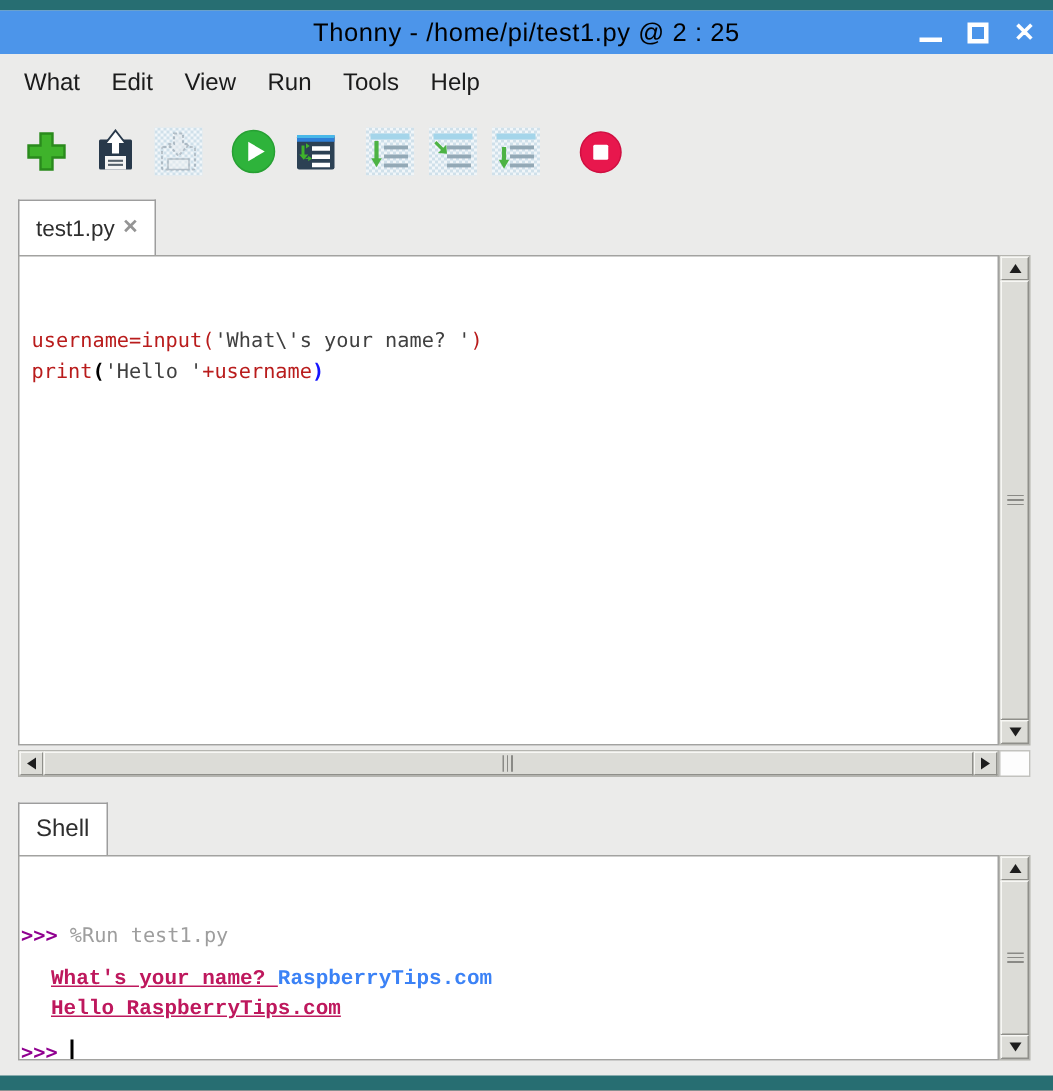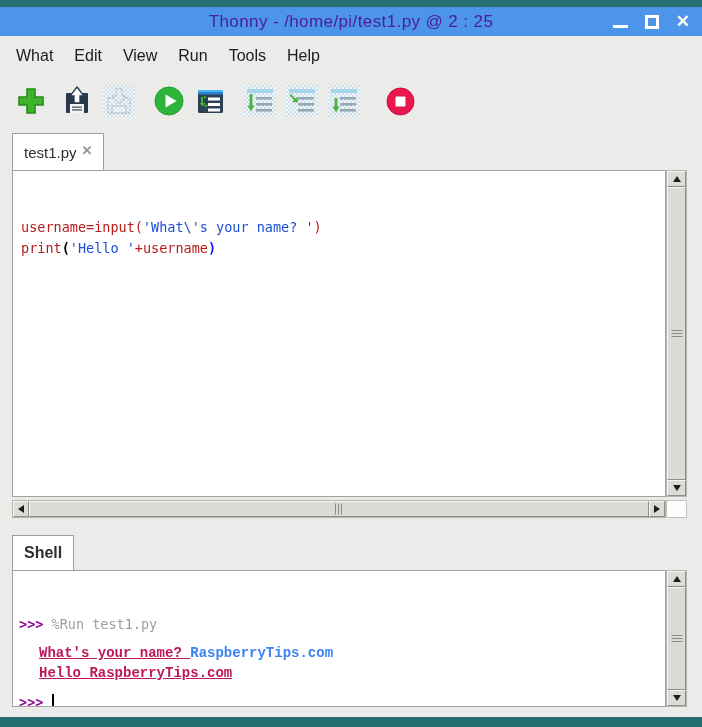--- a/index.html
+++ b/index.html
@@ -8,21 +8,21 @@
     position:relative; width:702px; height:727px; overflow:hidden;
     background:#ebebea; font-family:"Liberation Sans", sans-serif;
   }
   .teal-strip { position:absolute; left:0; width:702px; background:#276e72; }
   .teal-top { top:0; height:7px; }
   .teal-bottom { top:717px; height:10px; }
 
   
   .titlebar { position:absolute; left:0; top:7px; width:702px; height:29px; background:#4c95ea; }
   .titlebar .title {
-    width:100%; line-height:29px; text-align:center; color:#4c1d95;
+    width:100%; line-height:29px; text-align:center; color:#000000;
     font-size:17px; letter-spacing:0.4px; font-weight:400;
   }
   .win-controls { position:absolute; right:12px; top:0; height:29px; display:flex; align-items:center; gap:17px; }
   .ctl-min { width:15px; height:3px; background:#fff; margin-top:10px; }
   .ctl-max { width:14px; height:14px; border:3px solid #fff; }
   .ctl-close { color:#fff; font-size:17px; font-weight:bold; line-height:29px; }
 
   
   .menubar { position:absolute; left:14px; top:44px; display:flex; font-size:16px; color:#1b1b1b; }
   .menu-item { margin-right:17px; padding:3px 2px; cursor:default; }
@@ -38,46 +38,46 @@
   }
   .ml14{margin-left:14px}.ml10{margin-left:10px}.ml18{margin-left:18px}.ml9{margin-left:9px}.ml24{margin-left:24px}
 
   
   .tab {
     position:absolute; background:#ffffff; border:1px solid #9d9d9d; border-bottom:none;
     display:flex; align-items:center; padding:0 11px; color:#2e2e2e;
   }
   .tab-editor { left:12px; top:133px; height:37px; font-size:15px;align-items:center; }
   .tab-close { color:#949494; font-weight:bold; font-size:13px; margin-left:5px; margin-top:-4px; }
-  .tab-shell { left:12px; top:535px; height:35px; font-size:16px;font-weight:bold; }
+  .tab-shell { left:12px; top:535px; height:35px; font-size:16px; }
 
   
   .editor {
     position:absolute; left:12px; top:170px; width:654px; height:327px;
     background:#fff; border:1px solid #a2a2a0; padding:4px 8px;
     font-family:"DejaVu Sans Mono", monospace; font-size:13.5px; line-height:21px;
     white-space:pre; overflow:hidden;
   }
   .code-line { white-space:pre; }
 
   
   .shell {
     position:absolute; left:12px; top:570px; width:654px; height:137px;
-    background:#fff; border:1px solid #a2a2a0; padding:7px 6px 0 6px;
+    background:#fff; border:1px solid #a2a2a0; padding:7px 6px 0 1px;
     white-space:pre; overflow:hidden;
   }
   .shell-line { white-space:pre; line-height:20px; }
   .shell-line.mono { font-family:"DejaVu Sans Mono", monospace; font-size:13.5px; }
   .shell-line.io { font-family:"Liberation Mono", monospace; font-weight:bold; font-size:14px; }
   .shell-line.indent { padding-left:20px; }
   .blank-line { height:9px; }
 
   
   .tk-plain { color:#b91c1c; }
-  .tk-string { color:#1d4ed8; }
+  .tk-string { color:#404040; }
   .tk-paren-bold { color:#000000; font-weight:bold; }
   .tk-paren-blue { color:#1414ff; font-weight:bold; }
   .tk-prompt { color:#900090; font-weight:bold; }
   .tk-magic { color:#9e9e9e; }
   .tk-io { color:#be185d;text-decoration:underline; }
   .tk-stdin { color:#3b82f6; }
   .tk-cursor { display:inline-block; width:2px; height:16px; background:#000; vertical-align:-3px; }
 
   
   .sb { position:absolute; background:#e6e6e2; border:1px solid #b5b5b0; display:flex; }

